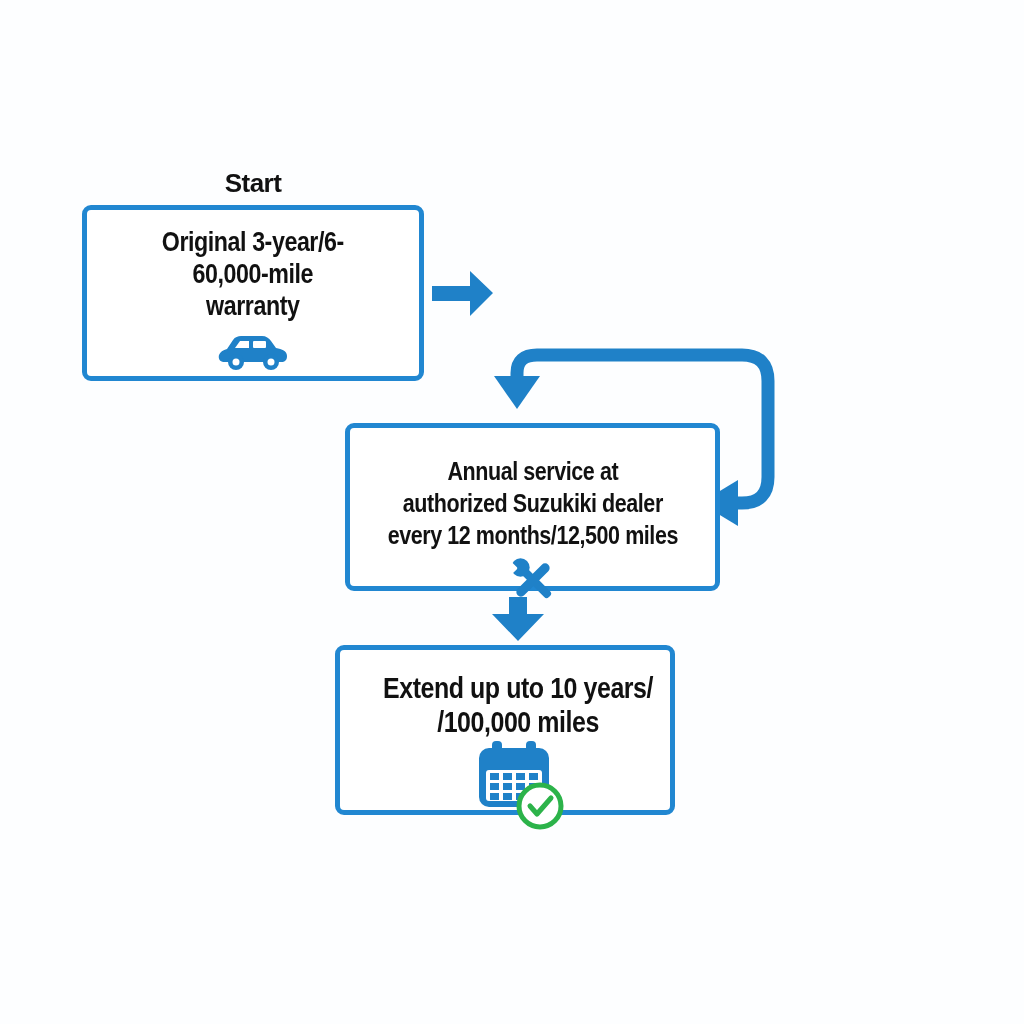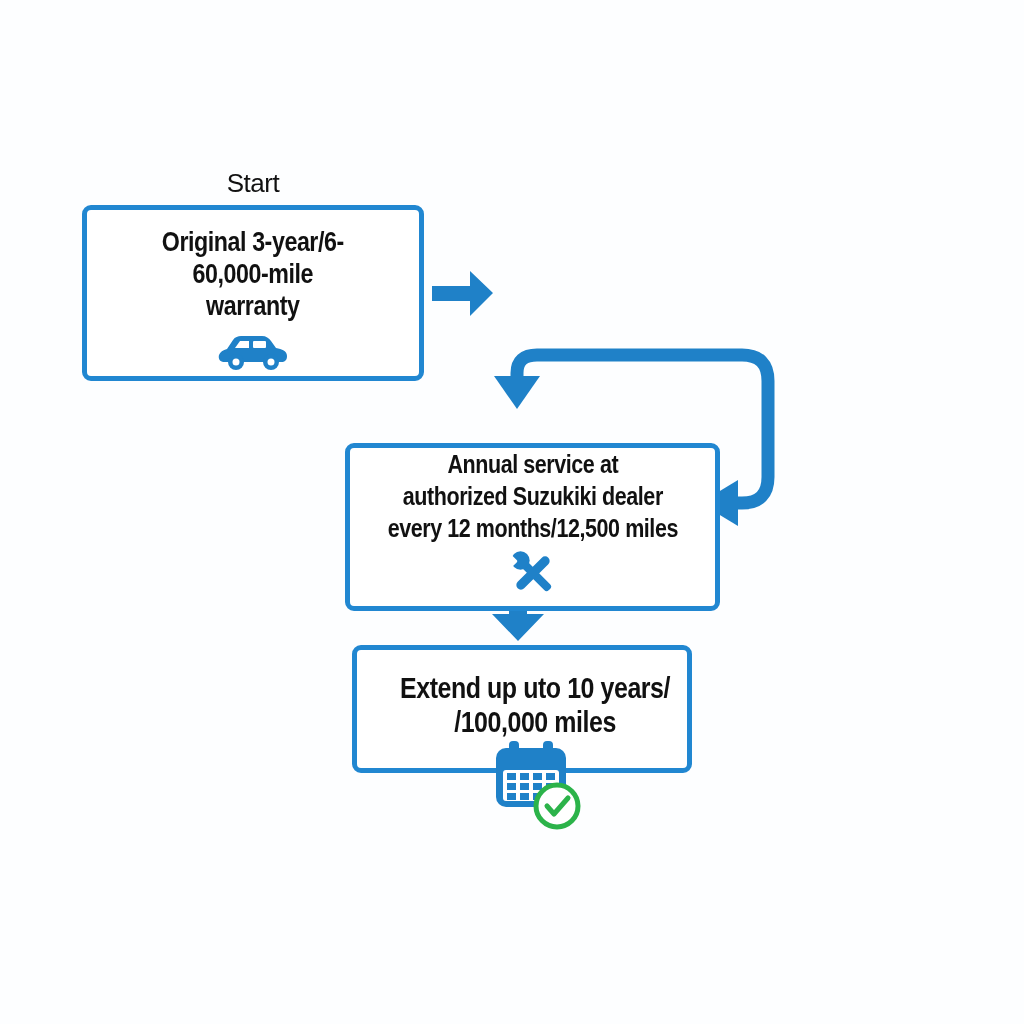--- a/index.html
+++ b/index.html
@@ -16,37 +16,37 @@
     left: 0; top: 0;
     width: 1024px; height: 1024px;
     pointer-events: none;
   }
   .start-label {
     position: absolute;
     left: 82px; top: 168px;
     width: 342px;
     text-align: center;
     font-size: 26px;
-    font-weight: normal;
+    font-weight: bold;
     color: #111111;
     letter-spacing: -0.5px;
   }
   .node {
     position: absolute;
     box-sizing: border-box;
     background: #ffffff;
     border: 5px solid #2187d1;
     border-radius: 9px;
     display: flex;
     flex-direction: column;
     align-items: center;
   }
   #node-warranty { left: 82px;  top: 205px; width: 342px; height: 176px; padding-top: 16px; }
-  #node-service  { left: 345px; top: 423px; width: 375px; height: 168px; padding-top: 0; margin-top: 20px; }
-  #node-extend   { left: 352px; top: 645px; width: 340px; height: 128px; padding-top: 21px; padding-left: 27px; }
+  #node-service  { left: 345px; top: 423px; width: 375px; height: 168px; padding-top: 27px; }
+  #node-extend   { left: 335px; top: 645px; width: 340px; height: 170px; padding-top: 21px; padding-left: 27px; }
   .node-text {
     text-align: center;
     font-weight: bold;
     color: #111111;
     transform: scaleX(0.86);
     transform-origin: 50% 0;
   }
   .node-text .line { display: block; white-space: nowrap; }
   #node-warranty .node-text { font-size: 27px; line-height: 32px; letter-spacing: -0.5px; }
   #node-service  .node-text { font-size: 25px; line-height: 32px; letter-spacing: -0.5px; }

